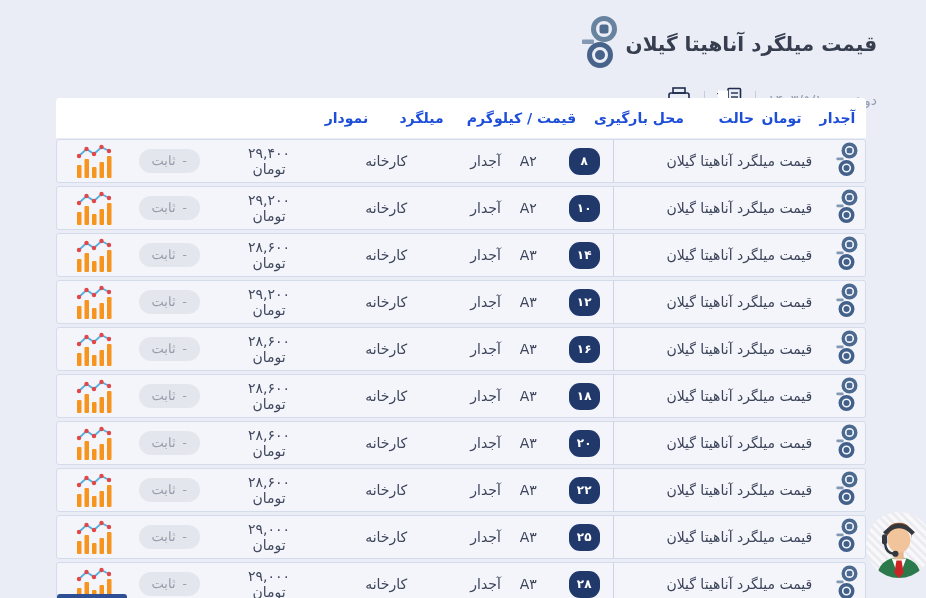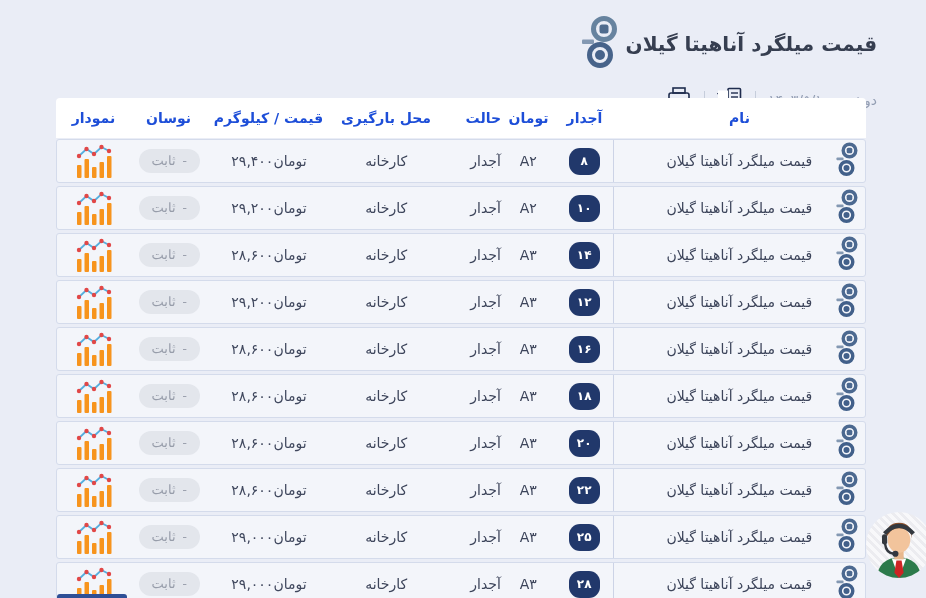--- a/index.html
+++ b/index.html
@@ -24,21 +24,21 @@
   .col-name{width:253px;} .col-size{width:57px;} .col-analysis{width:55px;} .col-state{width:60px;text-align:right;}
   .col-loading{width:110px;} .col-price{width:125px;} .col-fluct{width:75px;} .col-chart{width:75px;}
   .tbody { padding-top:1px; }
   .row { display:flex; align-items:center; height:44px; background:#f3f5fa;
          border:1px solid #d4dbeb; border-radius:3px; margin-bottom:3px; cursor:pointer; }
   .name-cell { position:relative; height:100%; display:flex; align-items:center; justify-content:center;
                border-left:1px solid #ccd3e6; }
   .name-cell .row-logo { position:absolute; left:auto; right:7px; top:50%; transform:translateY(-50%); }
   .size-badge { display:inline-flex; align-items:center; justify-content:center; min-width:31px; height:27px;
                 background:#21386b; color:#fff; border-radius:11px; font-size:12px; font-weight:bold; padding:0 5px; }
-  .price { direction:ltr; unicode-bidi:isolate; display:inline-flex; color:#40485e; }
+  .price { direction:ltr; unicode-bidi:isolate; display:inline-flex; color:#40485e;flex-direction:column; }
   .fluct-badge { direction:ltr; display:inline-flex; align-items:center; gap:7px; background:#e3e6ec;
                  color:#979daa; border-radius:14px; padding:5px 13px 6px; font-size:13px; line-height:1;font-family:Liberation Serif, serif; }
   .chart-cell { display:flex; align-items:center; justify-content:center; }
 
   
   .support-widget { position:absolute; top:512px; left:866px; width:66px; height:66px; border-radius:50%;
     overflow:hidden; cursor:pointer; border:none; padding:0;
     background:repeating-linear-gradient(45deg,#f8f8fa 0 3px,#ececf0 3px 6px); }
   .bottom-bar { position:absolute; top:594px; right:799px; width:70px; height:6px;
                 background:#2e4f96; border-radius:3px 3px 0 0; }
@@ -87,27 +87,26 @@
             <line x1="9.5" y1="16.5" x2="16.5" y2="16.5" stroke="#1f2c4e" stroke-width="1.3"></line>
             <line x1="9.5" y1="19.5" x2="16.5" y2="19.5" stroke="#1f2c4e" stroke-width="1.3"></line>
           </svg>
         </span>
       </button>
     </div>
   </div>
 
   <div class="price-table">
     <div class="thead">
-      <div class="cell col-name">نام</div>
       <div class="cell col-size">آجدار</div>
       <div class="cell col-analysis">تومان</div>
       <div class="cell col-state">حالت</div>
       <div class="cell col-loading">محل بارگیری</div>
       <div class="cell col-price">قیمت / کیلوگرم</div>
-      <div class="cell col-fluct">نوسان</div>
+      <div class="cell col-fluct">میلگرد</div>
       <div class="cell col-chart">نمودار</div>
     </div>
     <div class="tbody" id="table-body">
     <div class="row">
       <div class="cell col-name name-cell">
         <span class="row-logo">
           <svg width="22" height="36" viewBox="0 0 22 36" fill="none">
             <circle cx="13.5" cy="9" r="6.3" stroke="#4c6990" stroke-width="3.4"></circle>
             <rect x="10.7" y="6.2" width="5.6" height="5.6" rx="1.6" fill="#4c6990"></rect>
             <rect x="0.5" y="16" width="7" height="2.8" rx="0.8" fill="#8398b2"></rect>

